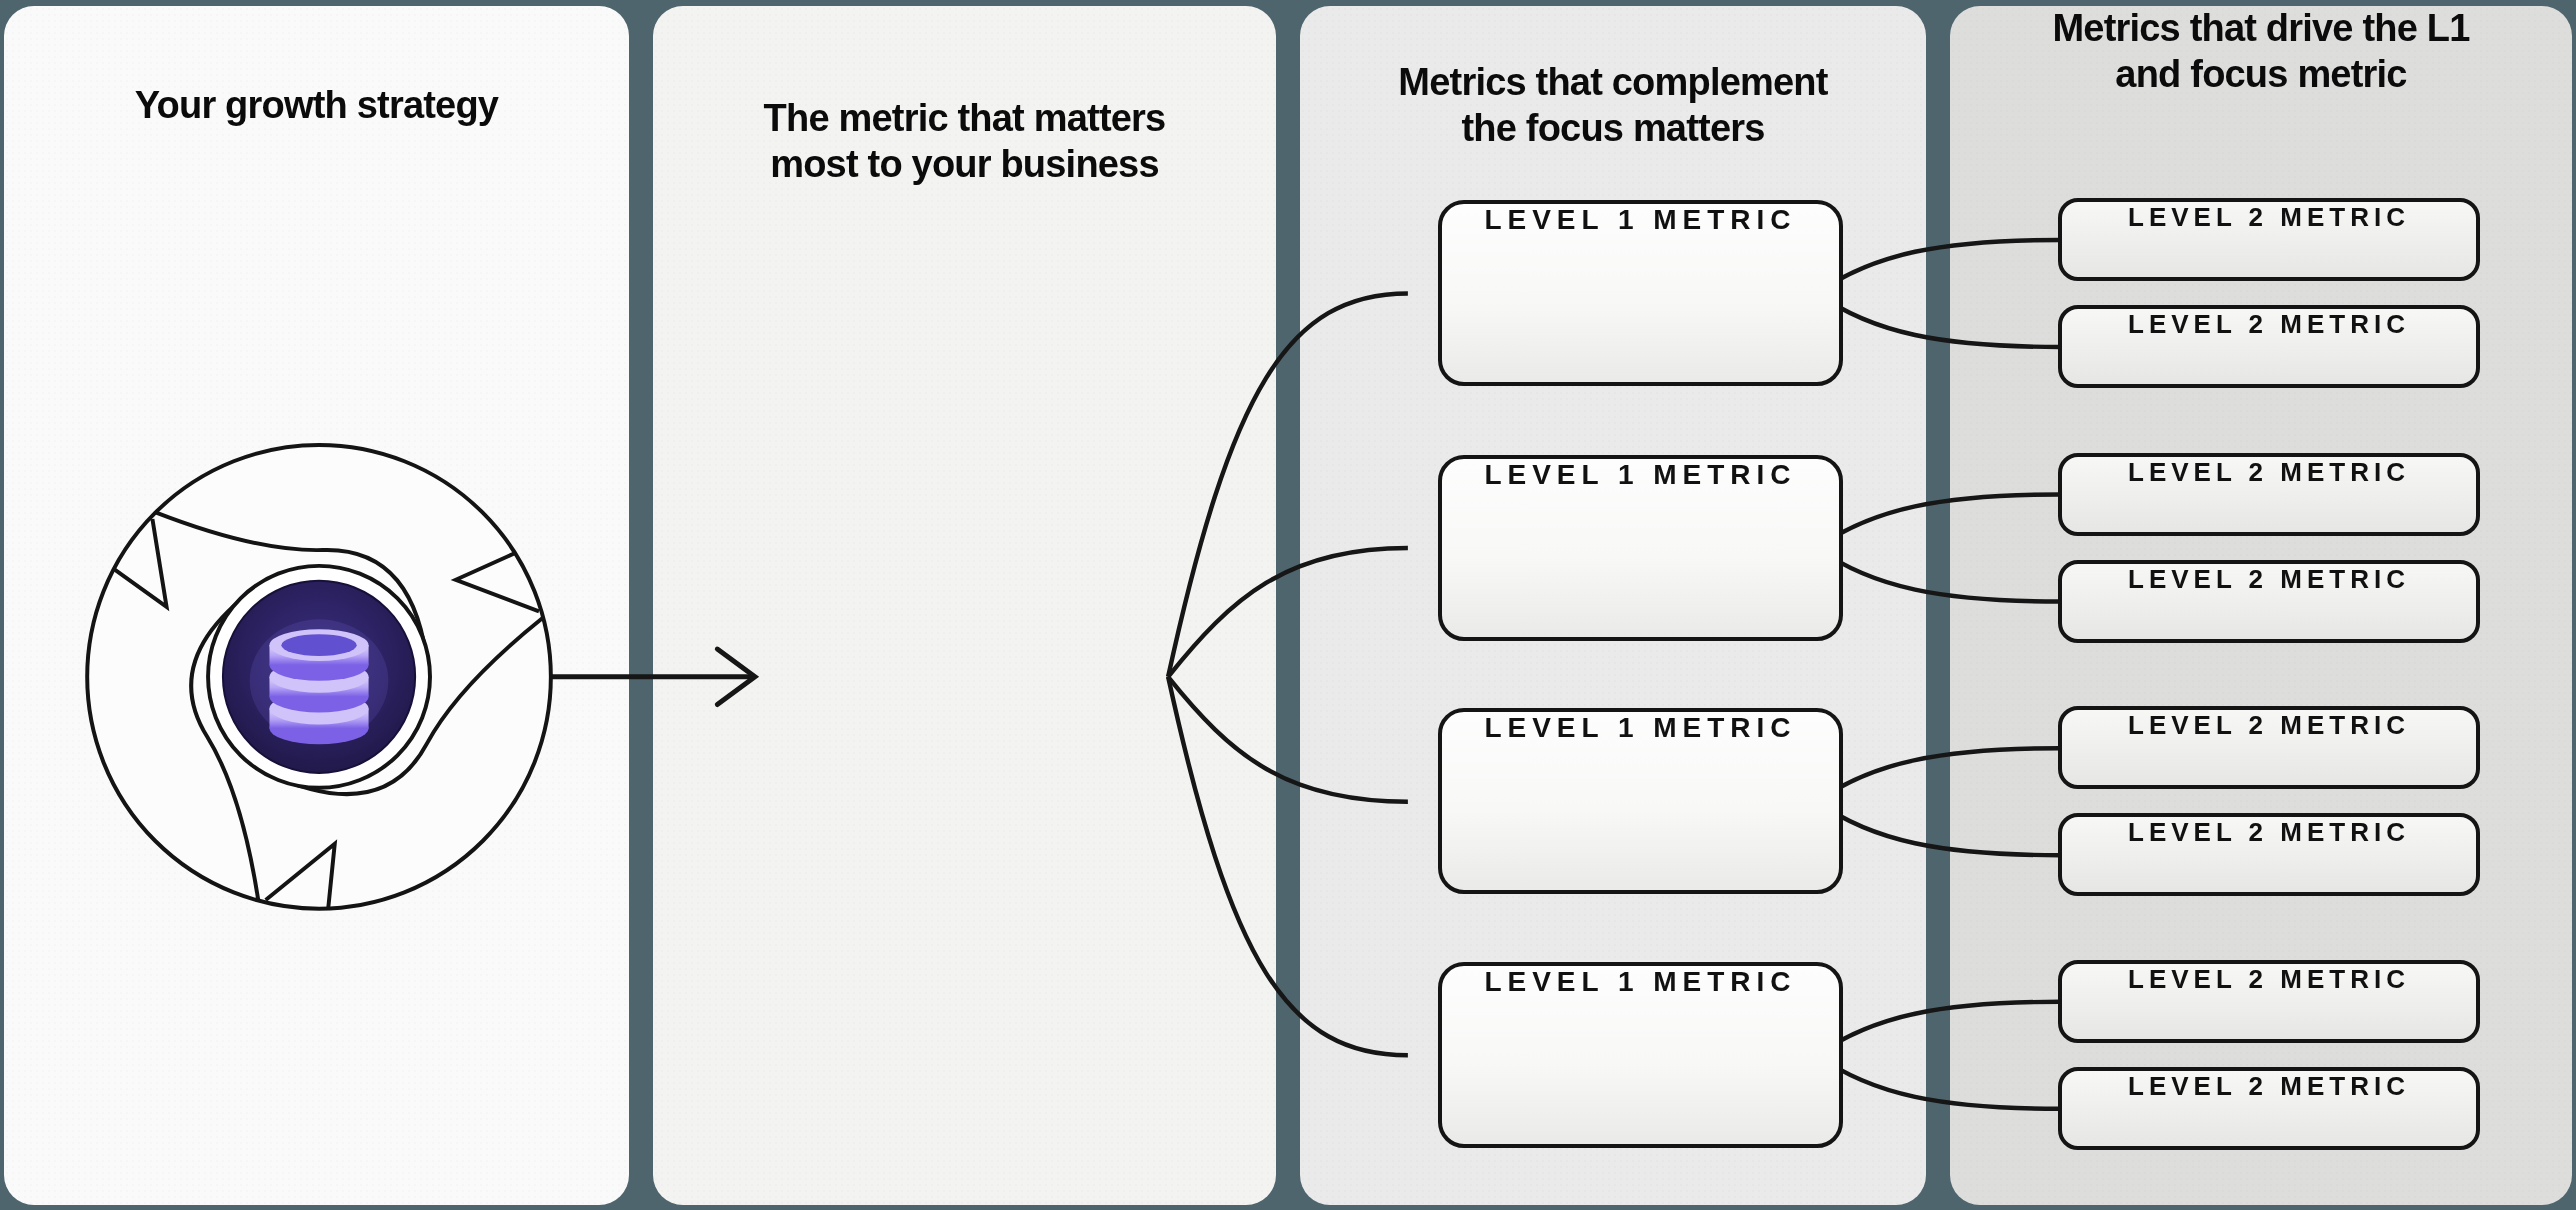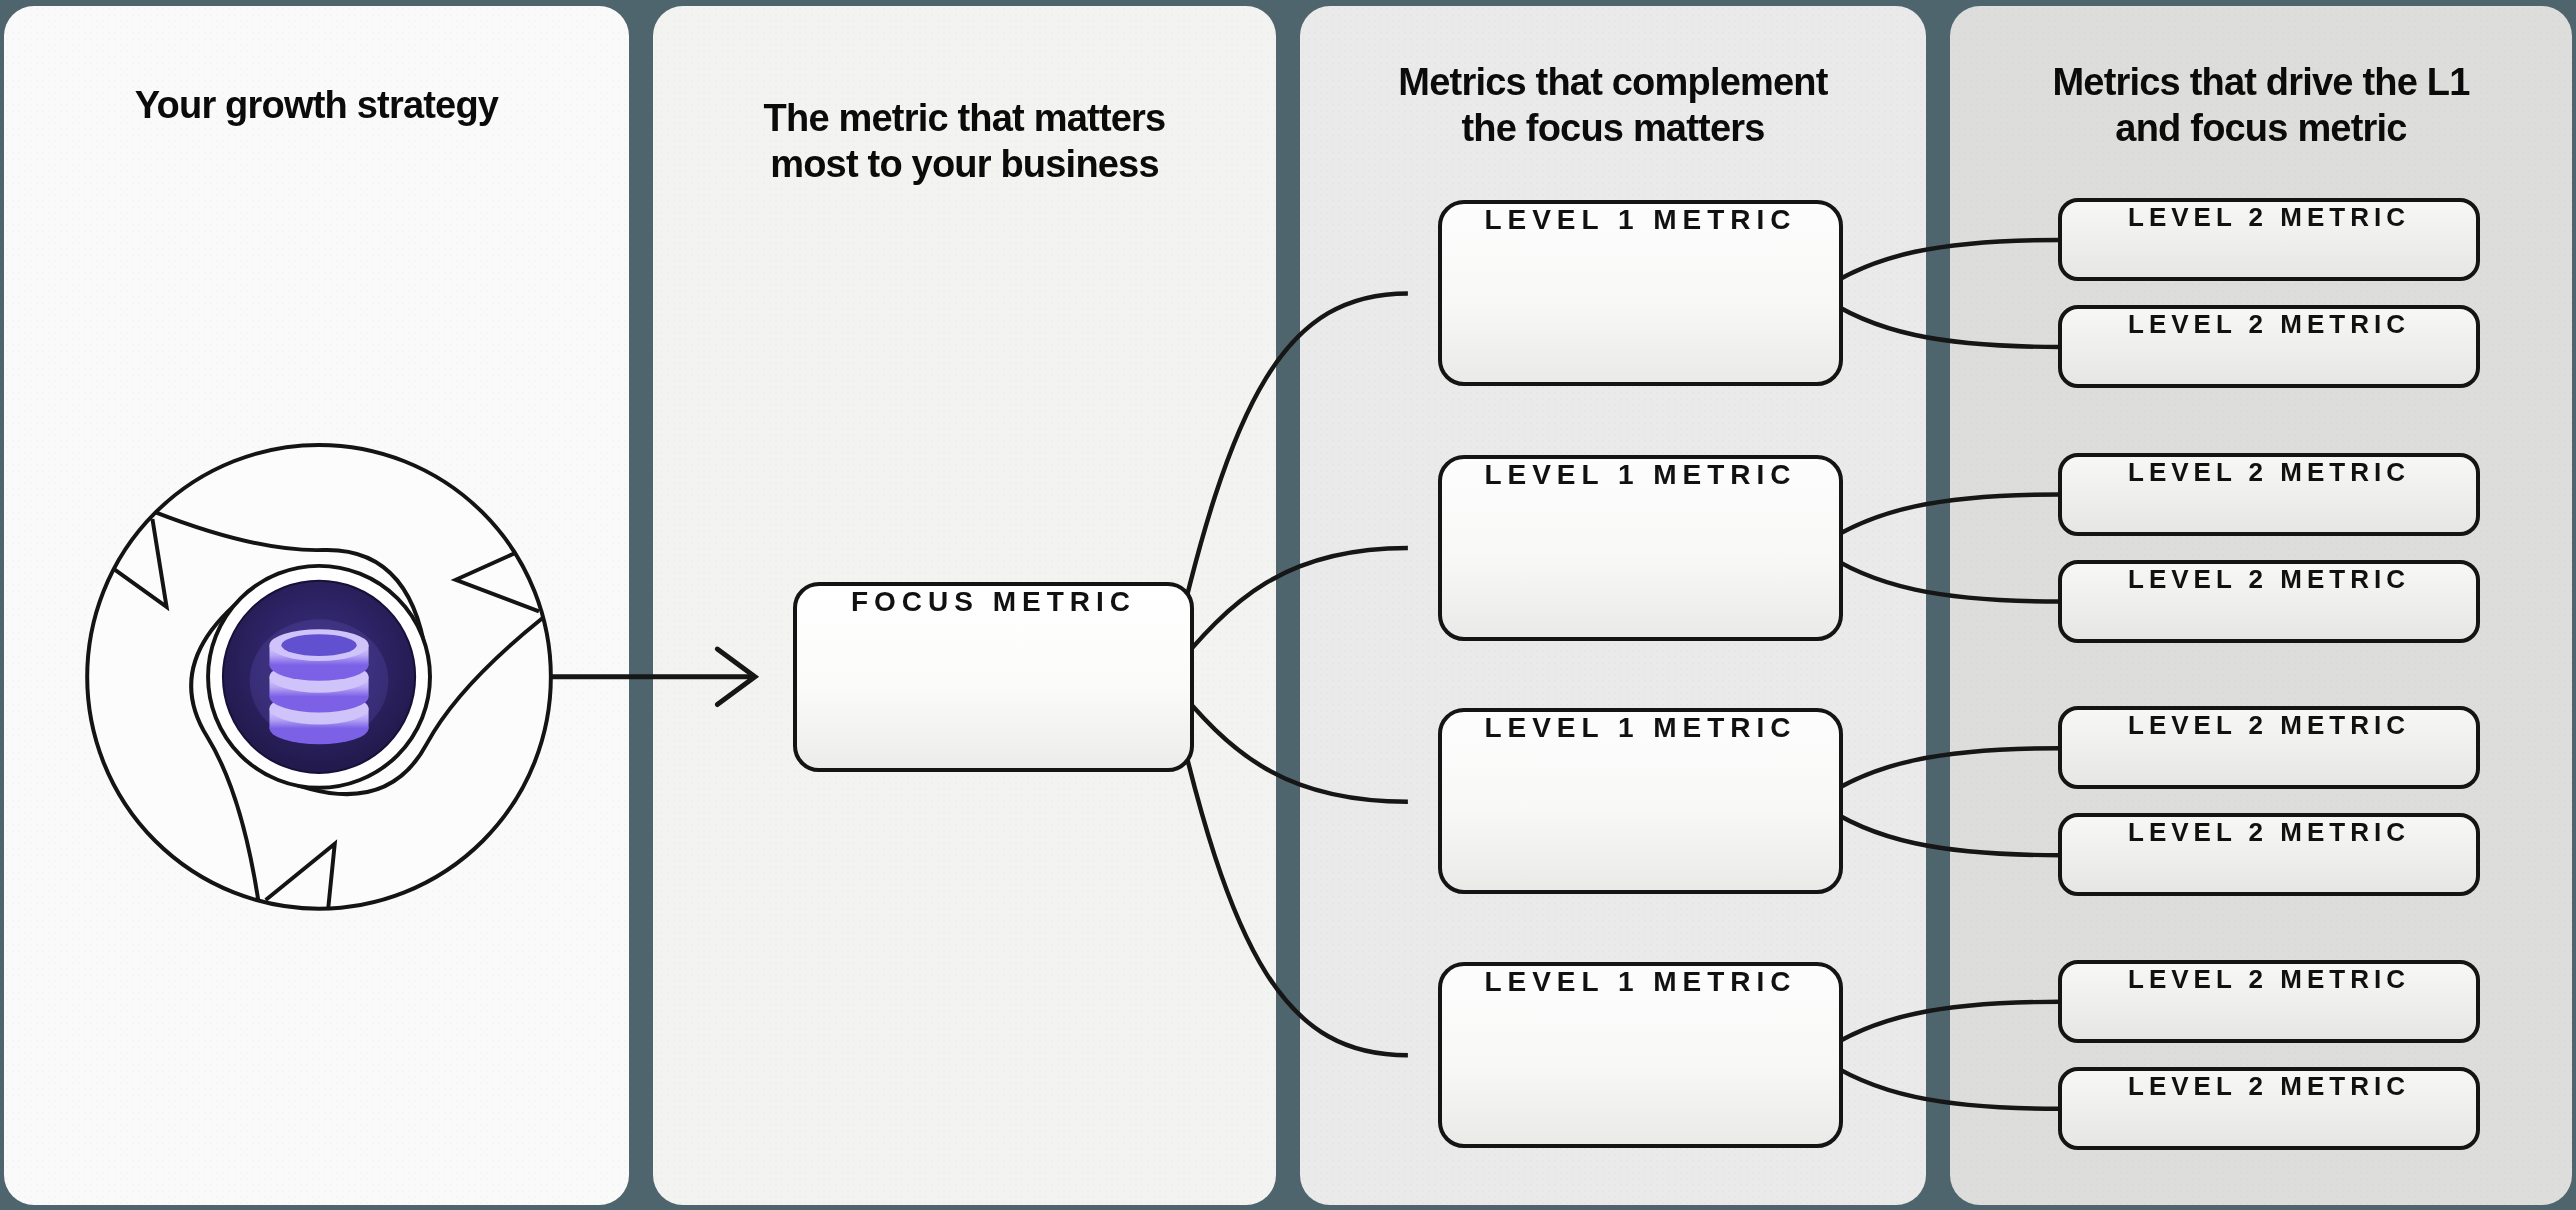--- a/index.html
+++ b/index.html
@@ -25,21 +25,21 @@
   .panel-4{left:1950px;width:622px;background-color:#dddddc;}
 
   .panel-title{
     font-weight:700;color:#0b0b0b;
     font-size:38px;line-height:1.2;letter-spacing:-0.8px;
     text-align:center;margin:0 auto;
   }
   .panel-1 .panel-title{padding-top:77px;max-width:515px;}
   .panel-2 .panel-title{padding-top:54px;max-width:436px;margin-top:36px;}
   .panel-3 .panel-title{padding-top:54px;max-width:446px;}
-  .panel-4 .panel-title{padding-top:54px;max-width:466px;}
+  .panel-4 .panel-title{max-width:466px;}
 
   
   .mbox{
     position:absolute;
     border:4px solid #141414;
     display:flex;justify-content:center;
     color:#111;font-weight:700;
     box-sizing:border-box;
   }
   .box-big{
@@ -165,23 +165,20 @@
         <g>
           <ellipse cx="0" cy="-12" rx="50" ry="16" fill="#7c61e6"></ellipse>
           <rect x="-50" y="-32" width="100" height="20" fill="url(#discGrad)"></rect>
           <ellipse cx="0" cy="-32" rx="50" ry="16" fill="#cfc3f9"></ellipse>
           <ellipse cx="0" cy="-32" rx="38" ry="11" fill="#6150cf"></ellipse>
         </g>
       </g>
     </g>
   </svg>
 
-  <div class="mbox box-big focus-box">
-    <span>FOCUS METRIC</span>
-  </div>
 
   <div class="mbox box-big box-l1 l1-1">
     <span>LEVEL 1 METRIC</span>
   </div>
   <div class="mbox box-big box-l1 l1-2">
     <span>LEVEL 1 METRIC</span>
   </div>
   <div class="mbox box-big box-l1 l1-3">
     <span>LEVEL 1 METRIC</span>
   </div>

